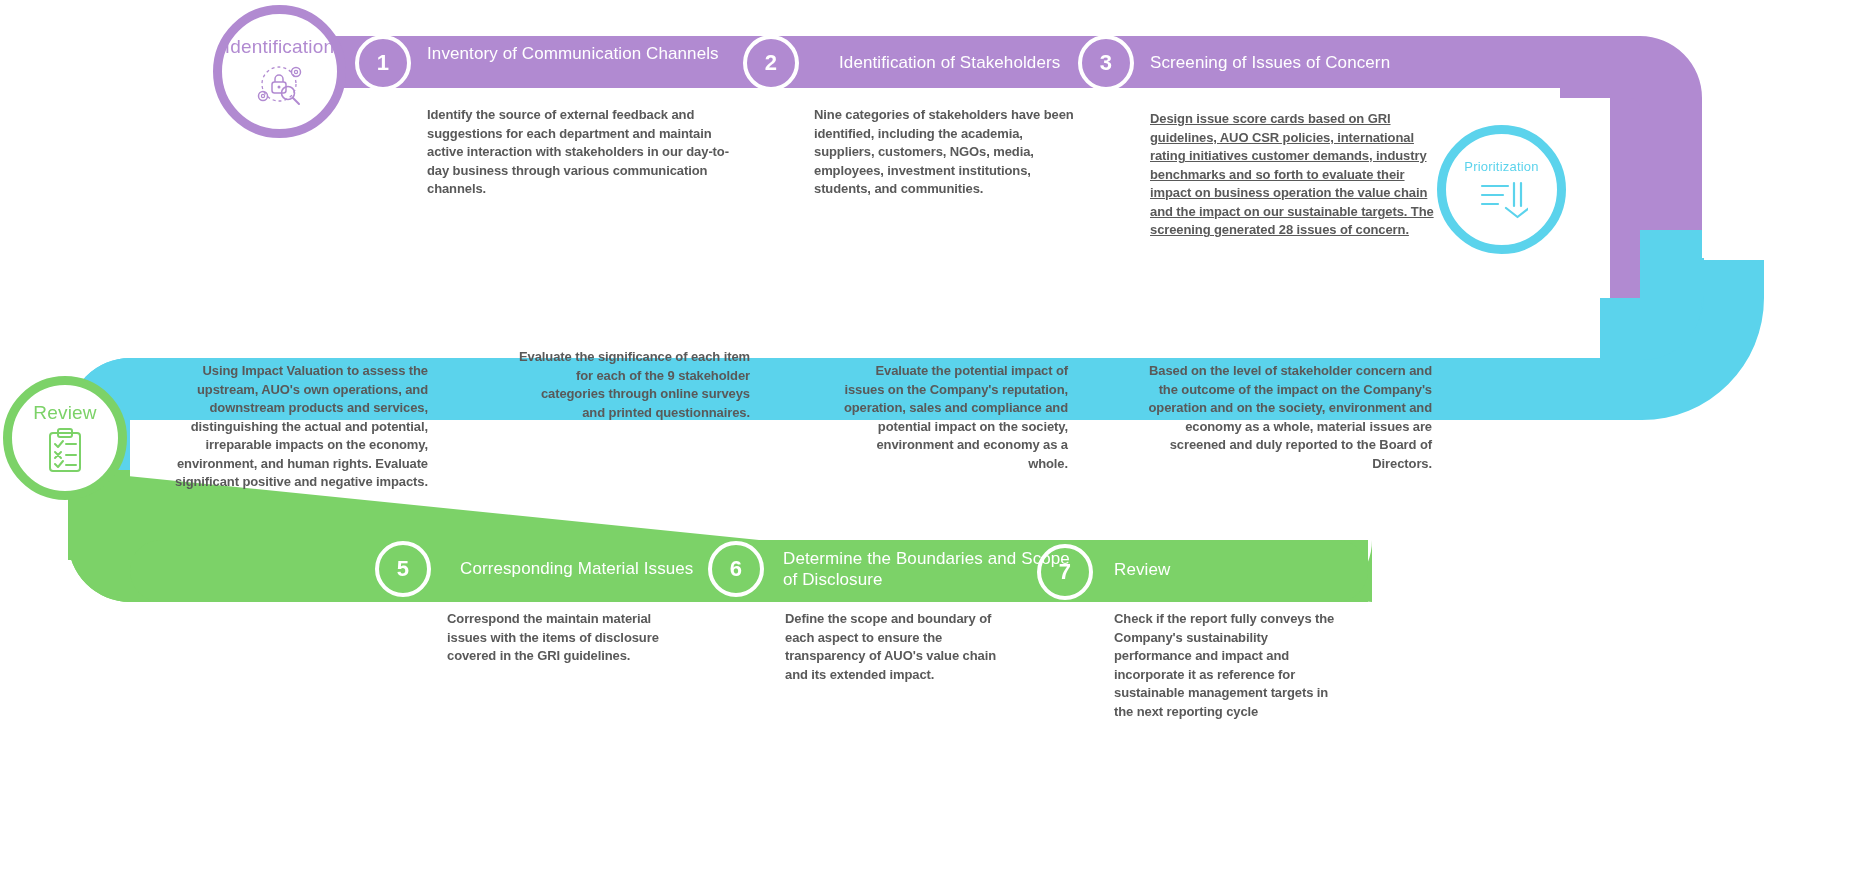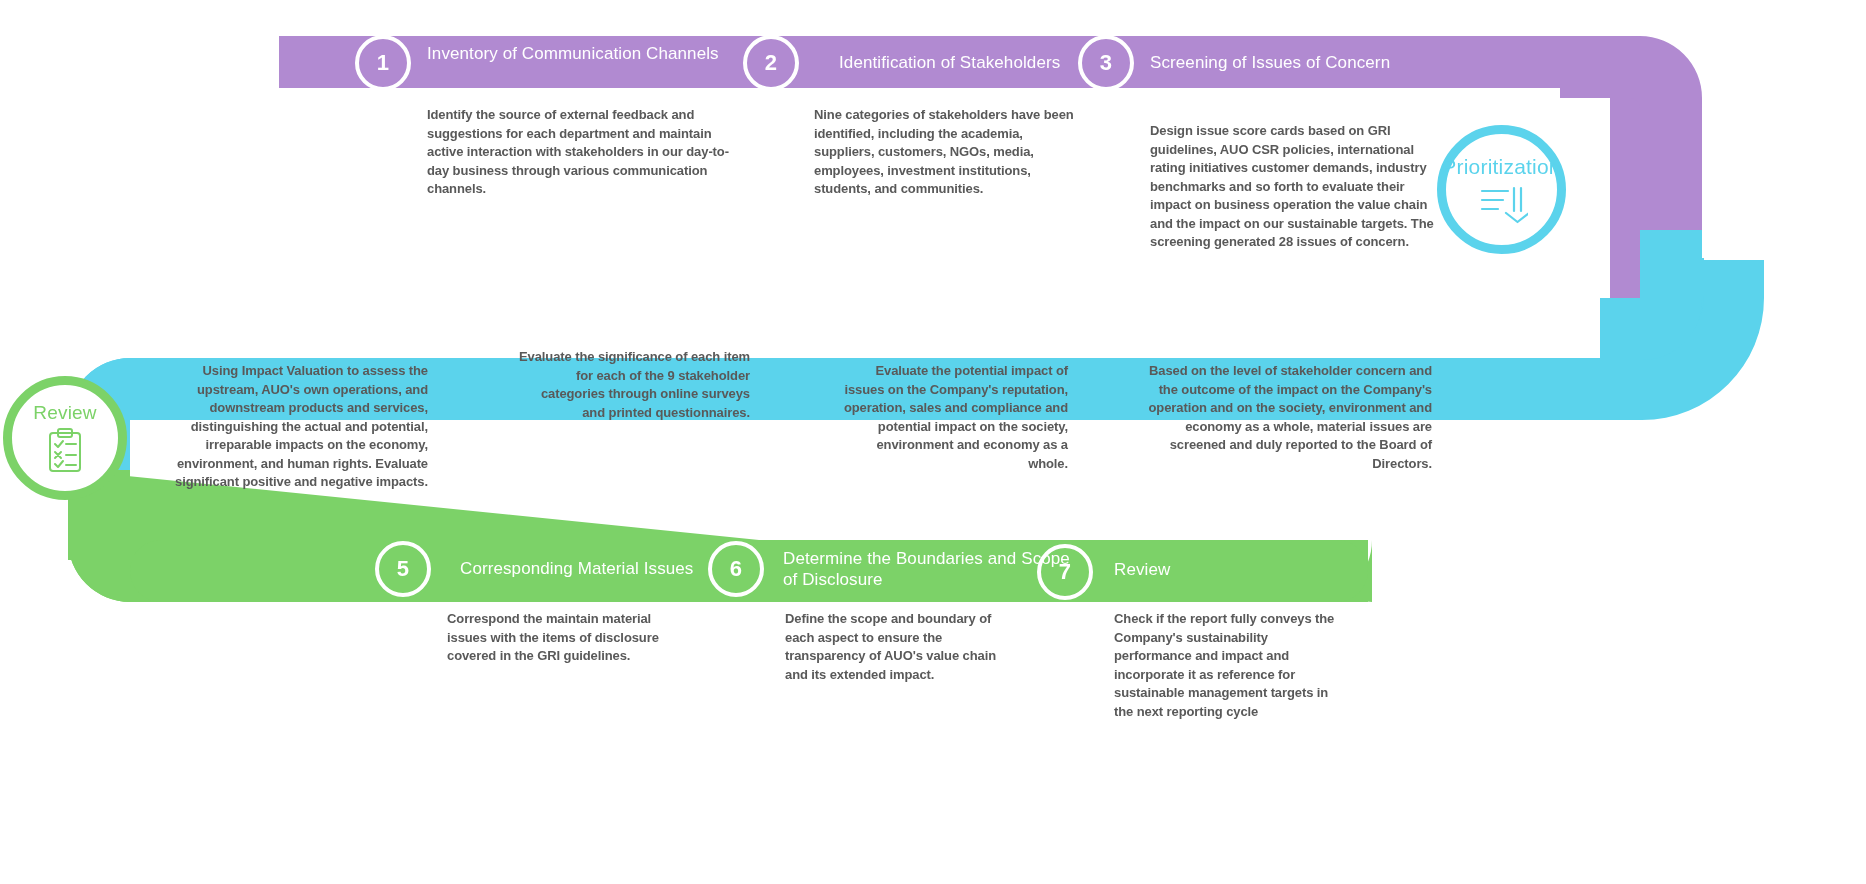--- a/index.html
+++ b/index.html
@@ -14,21 +14,21 @@
   .stage {
     position:absolute; border-radius:50%; background:#fff;
     display:flex; flex-direction:column; align-items:center; justify-content:center;
   }
   .stage-label { font-size:19px; letter-spacing:.2px; white-space:nowrap; margin-bottom:4px; }
   .stage-icon { display:block; }
 
   #stage-identification { left:213px; top:5px; width:133px; height:133px; border:9px solid #b18ad1; }
   #stage-identification .stage-label { color:#b18ad1; }
   #stage-prioritization { left:1437px; top:125px; width:129px; height:129px; border:9px solid #5bd3ec; }
-  #stage-prioritization .stage-label { color:#5bd3ec; font-size:21px; }
+  #stage-prioritization .stage-label { color:#5bd3ec; font-size:13px; }
   #stage-review { left:3px; top:376px; width:124px; height:124px; border:9px solid #7cd268; }
   #stage-review .stage-label { color:#7cd268; }
 
   
   .badge {
     position:absolute; border-radius:50%; background:transparent;
     border:4px solid #ffffff; color:#ffffff;
     display:flex; align-items:center; justify-content:center;
     font-size:22px; font-weight:700; letter-spacing:.5px;
   }
@@ -77,20 +77,35 @@
 
     <path d="M 68 470 L 68 540 A 62 62 0 0 0 130 602 L 1310 602
              A 62 62 0 0 0 1372 540 L 1372 540 L 1372 602
              A 0 0 0 0 1 1372 602 Z" fill="#7cd268"></path>
     <path d="M 68 490 L 130 490 L 130 540 L 1368 540 L 1368 602 L 130 602
              A 62 62 0 0 1 68 540 Z" fill="#7cd268"></path>
     <rect x="130" y="540" width="1238" height="62" rx="31" fill="#7cd268"></rect>
     <path d="M 68 470 L 130 470 L 130 560 L 68 560 Z" fill="#7cd268"></path>
   </svg>
 
+  <div class="stage" id="stage-identification">
+    <span class="stage-label">Identification</span>
+    <svg class="stage-icon" width="56" height="46" viewBox="0 0 56 46">
+      <circle cx="27" cy="22" r="17" fill="none" stroke="#b18ad1" stroke-width="1.3" stroke-dasharray="3 3"></circle>
+      <rect x="20" y="20" width="14" height="11" rx="2.5" fill="none" stroke="#b18ad1" stroke-width="1.5"></rect>
+      <path d="M23 20 v-3 a4 4 0 0 1 8 0 v3" fill="none" stroke="#b18ad1" stroke-width="1.5"></path>
+      <circle cx="27" cy="25" r="1.5" fill="#b18ad1"></circle>
+      <circle cx="44" cy="10" r="4.5" fill="none" stroke="#b18ad1" stroke-width="1.5"></circle>
+      <circle cx="44" cy="10" r="1.6" fill="none" stroke="#b18ad1" stroke-width="1.2"></circle>
+      <circle cx="11" cy="34" r="4.5" fill="none" stroke="#b18ad1" stroke-width="1.5"></circle>
+      <circle cx="11" cy="34" r="1.6" fill="none" stroke="#b18ad1" stroke-width="1.2"></circle>
+      <circle cx="36" cy="31" r="6.5" fill="none" stroke="#b18ad1" stroke-width="1.6"></circle>
+      <line x1="41" y1="36" x2="47" y2="42" stroke="#b18ad1" stroke-width="2" stroke-linecap="round"></line>
+    </svg>
+  </div>
 
   <div class="stage" id="stage-prioritization">
     <span class="stage-label">Prioritization</span>
     <svg class="stage-icon" width="52" height="42" viewBox="0 0 52 42">
       <line x1="6" y1="8" x2="32" y2="8" stroke="#5bd3ec" stroke-width="2.2" stroke-linecap="round"></line>
       <line x1="6" y1="17" x2="27" y2="17" stroke="#5bd3ec" stroke-width="2.2" stroke-linecap="round"></line>
       <line x1="6" y1="26" x2="22" y2="26" stroke="#5bd3ec" stroke-width="2.2" stroke-linecap="round"></line>
       <line x1="38" y1="5" x2="38" y2="28" stroke="#5bd3ec" stroke-width="2.2" stroke-linecap="round"></line>
       <line x1="45" y1="5" x2="45" y2="28" stroke="#5bd3ec" stroke-width="2.2" stroke-linecap="round"></line>
       <path d="M30 30 L41.5 39 L53 30" fill="none" stroke="#5bd3ec" stroke-width="2.2" stroke-linecap="round" stroke-linejoin="round"></path>
@@ -114,21 +129,21 @@
   <div class="badge w56" style="left:355px; top:35px;">1</div>
   <div class="band-title" style="left:427px; top:43px; width:300px;">Inventory of Communication Channels</div>
   <div class="body-text" style="left:427px; top:106px; width:305px;">Identify the source of external feedback and suggestions for each department and maintain active interaction with stakeholders in our day-to-day business through various communication channels.</div>
 
   <div class="badge w56" style="left:743px; top:35px;">2</div>
   <div class="band-title" style="left:815px; top:52px; width:320px;margin-left:24px;">Identification of Stakeholders</div>
   <div class="body-text" style="left:814px; top:106px; width:268px;">Nine categories of stakeholders have been identified, including the academia, suppliers, customers, NGOs, media, employees, investment institutions, students, and communities.</div>
 
   <div class="badge w56" style="left:1078px; top:35px;">3</div>
   <div class="band-title" style="left:1150px; top:52px; width:330px;">Screening of Issues of Concern</div>
-  <div class="body-text" style="left:1150px; top:122px; width:292px;">Design issue score cards based on GRI guidelines, AUO CSR policies, international rating initiatives customer demands, industry benchmarks and so forth to evaluate their impact on business operation the value chain and the impact on our sustainable targets. The screening generated 28 issues of concern.</div>
+  <div class="body-text" style="left:1150px; top:110px; width:292px;text-decoration:underline;">Design issue score cards based on GRI guidelines, AUO CSR policies, international rating initiatives customer demands, industry benchmarks and so forth to evaluate their impact on business operation the value chain and the impact on our sustainable targets. The screening generated 28 issues of concern.</div>
 
   <div class="badge w60" style="left:1443px; top:292px;">4</div>
   <div class="band-title ra" style="left:1130px; top:312px; width:300px;">Determination of Material Issues</div>
   <div class="body-text ra" style="left:1132px; top:362px; width:300px;">Based on the level of stakeholder concern and the outcome of the impact on the Company's operation and on the society, environment and economy as a whole, material issues are screened and duly reported to the Board of Directors.</div>
 
   <div class="badge w60" style="left:1095px; top:292px;">4-1</div>
   <div class="band-title ra" style="left:800px; top:303px; width:266px;">Evaluation of Impact on Operation</div>
   <div class="body-text ra" style="left:834px; top:362px; width:234px;">Evaluate the potential impact of issues on the Company's reputation, operation, sales and compliance and potential impact on the society, environment and economy as a whole.</div>
 
   <div class="badge w60" style="left:779px; top:292px;">4-2</div>

